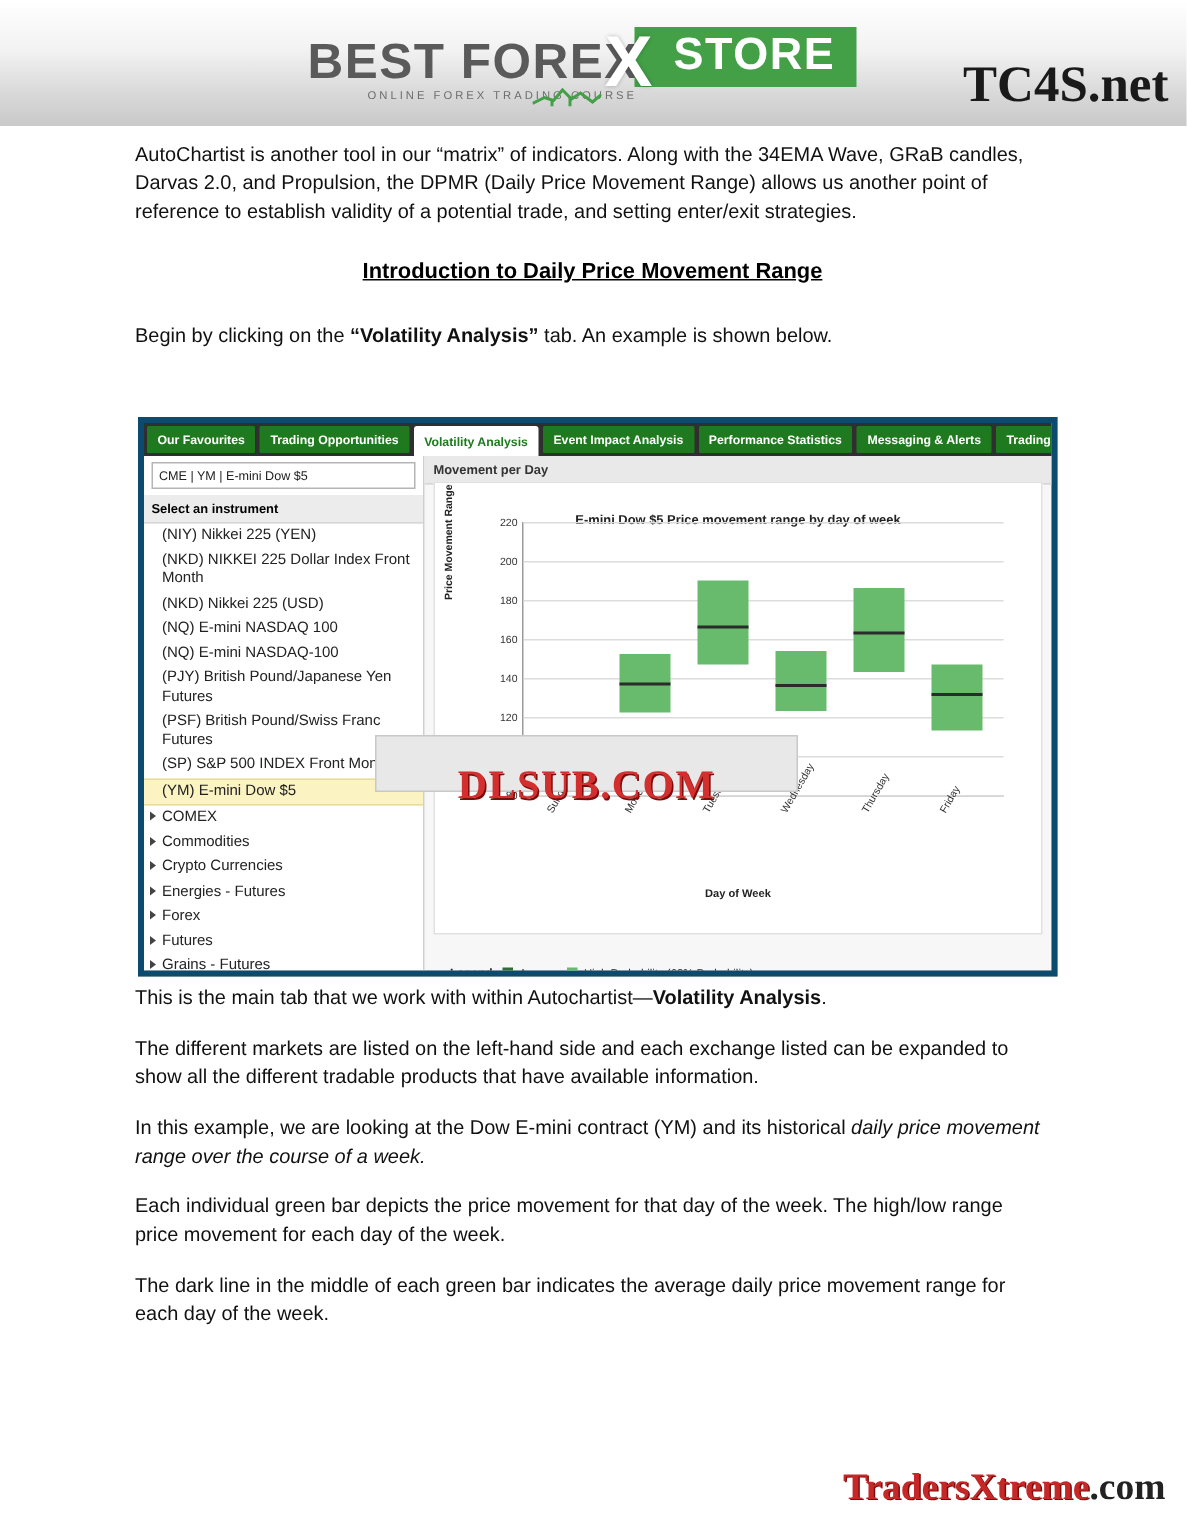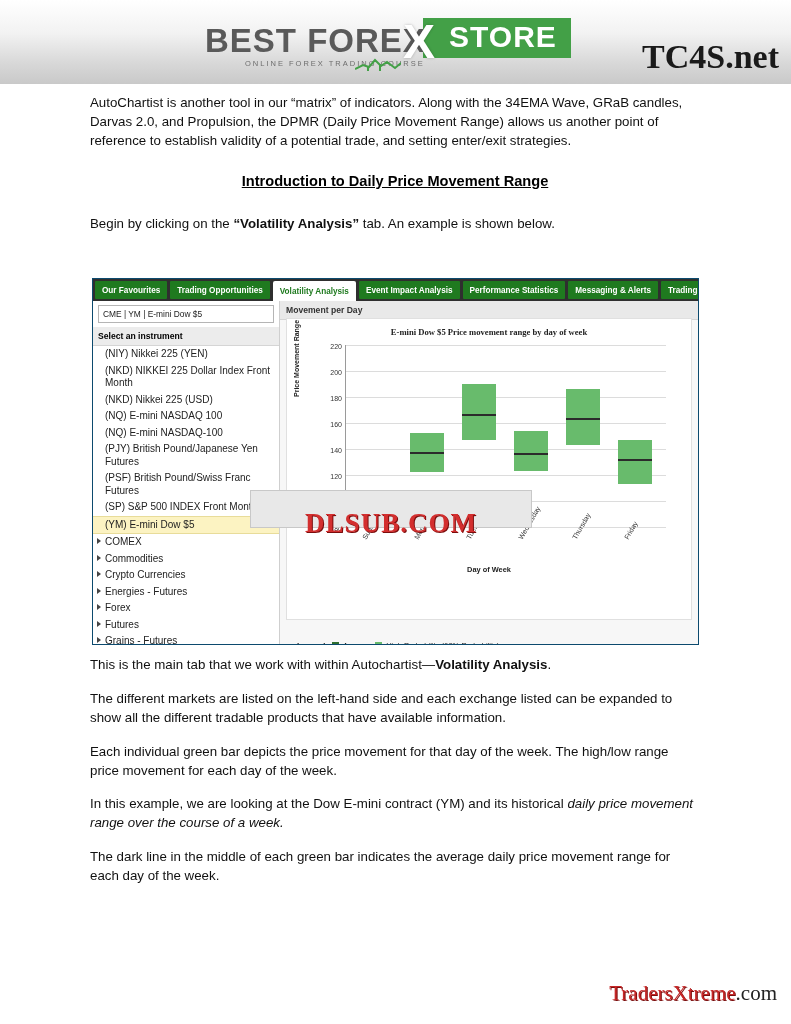--- a/index.html
+++ b/index.html
@@ -109,21 +109,21 @@
   .bd { font-weight: bold; }
 
   
   .shot {
     position: absolute;
     left: 92px;
     top: 278px;
     width: 605px;
     height: 365px;
     background: #a3a3a3;
-    border: 1px solid #0c4a6e;
+    border: 4px solid #0c4a6e;
     overflow: hidden;
   }
   .tabbar {
     position: absolute;
     top: 0; left: 0;
     width: 605px;
     height: 22px;
     background: #2f2f2f;
     display: flex;
     align-items: stretch;
@@ -219,23 +219,22 @@
     top: 17px; left: 6px;
     width: 404px;
     height: 300px;
     background: #ffffff;
     border: 1px solid #e0e0e0;
   }
   .cp-title {
     text-align: center;
     font-size: 8.6px;
     font-weight: bold;
-    margin-top: 8px;
+    margin-top: 19px;
     color: #222;
-    font-family: Liberation Serif, serif;
   }
   .plot {
     position: absolute;
     left: 58px;
     top: 26px;
     width: 320px;
     height: 182px;
     border-left: 1px solid #9a9a9a;
     border-bottom: 1px solid #9a9a9a;
   }
@@ -278,21 +277,21 @@
   .xtick {
     position: absolute;
     font-size: 7px;
     color: #333;
     transform: rotate(-60deg);
     transform-origin: left top;
     white-space: nowrap;
   }
   .xlabel {
     position: absolute;
-    top: 246px;
+    top: 269px;
     width: 404px;
     text-align: center;
     font-size: 7.4px;
     font-weight: bold;
     color: #222;
   }
   .legend {
     position: absolute;
     top: 322px;
     left: 10px;
@@ -338,22 +337,22 @@
     text-shadow: 1px 1px 0 #7b0d0d;
     margin-top: 28px;
   }
 
   
   .footer {
     position: absolute;
     right: 14px;
     bottom: 18px;
     font-family: "Liberation Serif", serif;
-    font-weight: normal;
-    font-size: 21px;
+    font-weight: bold;
+    font-size: 25px;
     color: #c62828;
     text-shadow: 1px 1px 0 #7b0d0d;
   }
   .footer .dom { color: #222; text-shadow: none; }
 </style>
 </head>
 <body>
 
 <div class="header">
   <div class="logo-wrap">
@@ -488,22 +487,22 @@
 
 <div class="dlsub">
   <span>DLSUB.COM</span>
 </div>
 
 <div class="content" style="top:656px;">
   <p class="para">
     <span>This is the main tab that we work with within Autochartist—</span><span class="bd">Volatility Analysis</span><span>.</span>
   </p>
   <p class="para">The different markets are listed on the left-hand side and each exchange listed can be expanded to show all the different tradable products that have available information.</p>
-  <p class="para"> Each individual green bar depicts the price movement for that day of the week. The high/low range price movement for each day of the week.</p>
   <p class="para">
     <span>In this example, we are looking at the Dow E-mini contract (YM) and its historical </span><span class="it">daily price movement range over the course of a week.</span>
   </p>
+  <p class="para"> Each individual green bar depicts the price movement for that day of the week. The high/low range price movement for each day of the week.</p>
   <p class="para">The dark line in the middle of each green bar indicates the average daily price movement range for each day of the week.</p>
 </div>
 
 <div class="footer">
   <span>TradersXtreme</span><span class="dom">.com</span>
 </div>
 
 </body></html>

